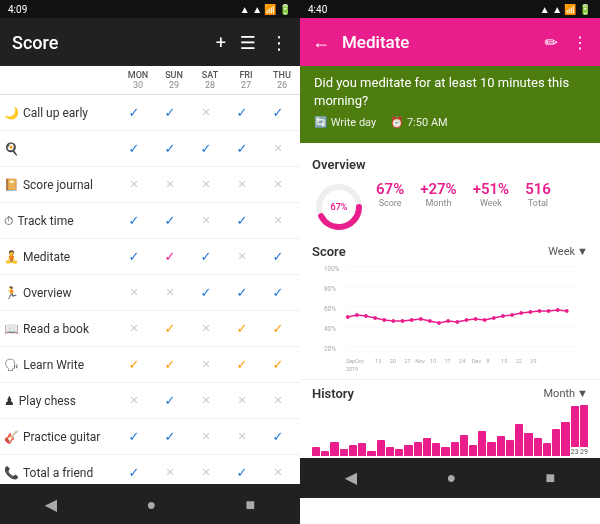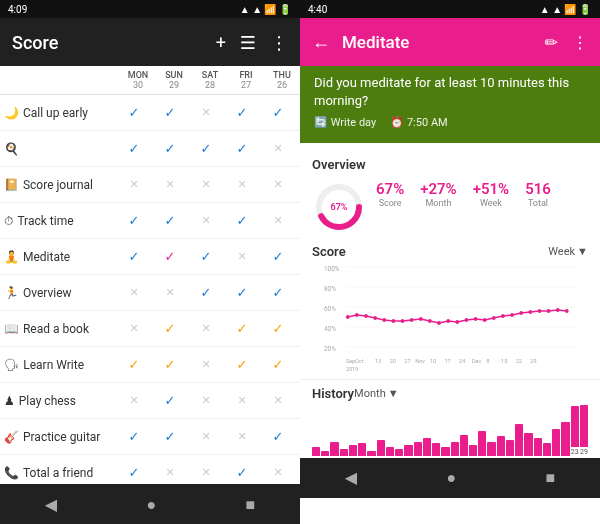--- a/index.html
+++ b/index.html
@@ -52,21 +52,21 @@
     .stat-label { font-size: 9px; color: #888; }
 
     .score-section { padding: 6px 12px 2px; }
     .score-header { display: flex; justify-content: space-between; align-items: center; margin-bottom: 4px; }
     .score-title { font-size: 13px; font-weight: 600; color: #333; }
     .week-dropdown { font-size: 11px; color: #555; display: flex; align-items: center; gap: 2px; cursor: pointer; }
 
     .chart-container { padding: 0 12px; position: relative; height: 110px; }
 
     .history-section { padding: 6px 12px 2px; border-top: 1px solid #eee; margin-top: 4px; }
-    .history-header { display: flex; align-items: center; }
+    .history-header { display: flex; justify-content: space-between; align-items: center; }
     .history-title { font-size: 13px; font-weight: 600; color: #333; }
     .month-dropdown { font-size: 11px; color: #555; display: flex; align-items: center; gap: 2px; cursor: pointer; }
 
     .bottom-nav { background: #212121; height: 40px; display: flex; justify-content: space-around; align-items: center; }
     .nav-icon { color: #aaa; font-size: 16px; cursor: pointer; }
 
     .right-bottom-nav { background: #212121; height: 40px; display: flex; justify-content: space-around; align-items: center; }
   </style>
 </head>
 <body>

